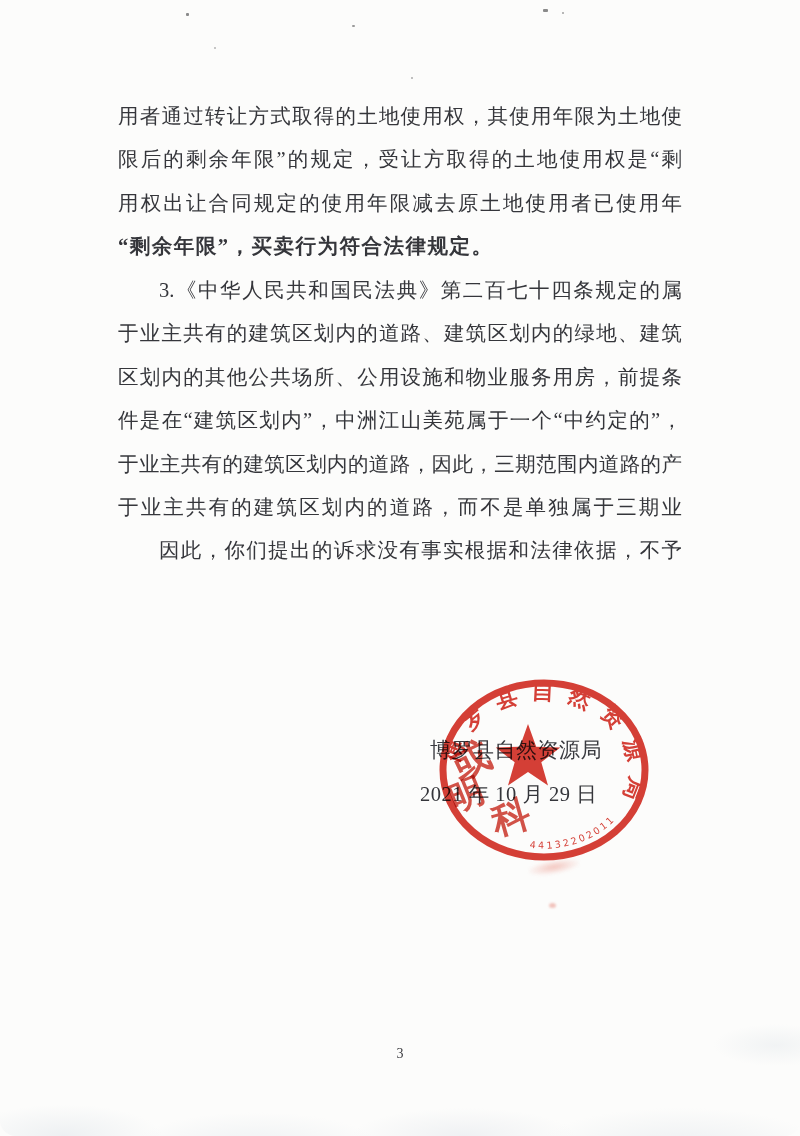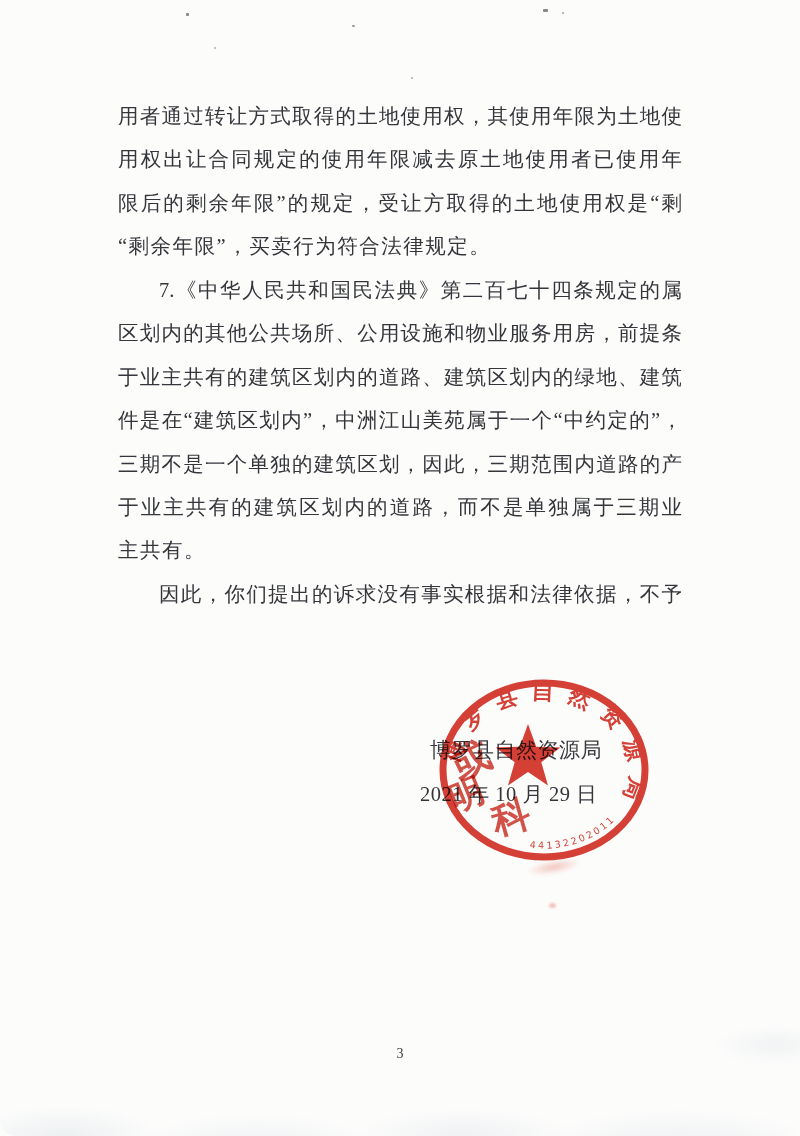--- a/index.html
+++ b/index.html
@@ -21,21 +21,21 @@
   }
   .body-text{
     position:absolute;left:118px;top:95px;width:564px;
     font-size:20.5px;color:#35363b;
   }
   .line{
     height:43.45px;line-height:43.45px;white-space:nowrap;overflow:visible;
   }
   .j{text-align:justify;text-align-last:justify;white-space:normal;}
   .ind{text-indent:41px;}
-  .plain{letter-spacing:1.5px;}
+  .plain{letter-spacing:1.5px;font-weight:bold;}
   .signature{
     position:absolute;left:430px;top:736px;width:200px;
     font-size:21px;letter-spacing:0.5px;color:#3a3b40;
   }
   .sig-date{
     position:absolute;left:420px;top:780px;width:220px;
     font-size:20.5px;letter-spacing:0.5px;color:#35363b;
   }
   .page-number{
     position:absolute;left:0;top:1046px;width:800px;text-align:center;
@@ -77,30 +77,29 @@
 
   <div class="speck sp-0"></div>
   <div class="speck sp-1"></div>
   <div class="speck sp-2"></div>
   <div class="speck sp-3"></div>
   <div class="speck sp-4"></div>
   <div class="speck sp-5"></div>
 
   <div class="body-text">
     <div class="line j">用者通过转让方式取得的土地使用权，其使用年限为土地使</div>
+    <div class="line j">限后的剩余年限”的规定，受让方取得的土地使用权是“剩</div>
     <div class="line j">用权出让合同规定的使用年限减去原土地使用者已使用年</div>
-    <div class="line j">限后的剩余年限”的规定，受让方取得的土地使用权是“剩</div>
     <div class="line plain">“剩余年限”，买卖行为符合法律规定。</div>
-    <div class="line j ind">7.《中华人民共和国民法典》第二百七十四条规定的属</div>
+    <div class="line j ind">3.《中华人民共和国民法典》第二百七十四条规定的属</div>
+    <div class="line j">于业主共有的建筑区划内的道路、建筑区划内的绿地、建筑</div>
     <div class="line j">区划内的其他公共场所、公用设施和物业服务用房，前提条</div>
-    <div class="line j">于业主共有的建筑区划内的道路、建筑区划内的绿地、建筑</div>
     <div class="line j">件是在“建筑区划内”，中洲江山美苑属于一个“中约定的”，</div>
-    <div class="line j">三期不是一个单独的建筑区划，因此，三期范围内道路的产</div>
+    <div class="line j">于业主共有的建筑区划内的道路，因此，三期范围内道路的产</div>
     <div class="line j">于业主共有的建筑区划内的道路，而不是单独属于三期业</div>
-    <div class="line plain">主共有。</div>
     <div class="line j ind">因此，你们提出的诉求没有事实根据和法律依据，不予</div>
   </div>
 
   <div class="signature">博罗县自然资源局</div>
   <div class="sig-date">2021 年 10 月 29 日</div>
 
   <svg class="seal-svg" viewBox="0 0 216 200">
     <defs>
       <path id="sealTopArc" d="M 28,118 A 85,71 0 1 1 188,118" fill="none"></path>
       <path id="sealBottomArc" d="M 76,168 A 93,79 0 0 0 196,118" fill="none"></path>

